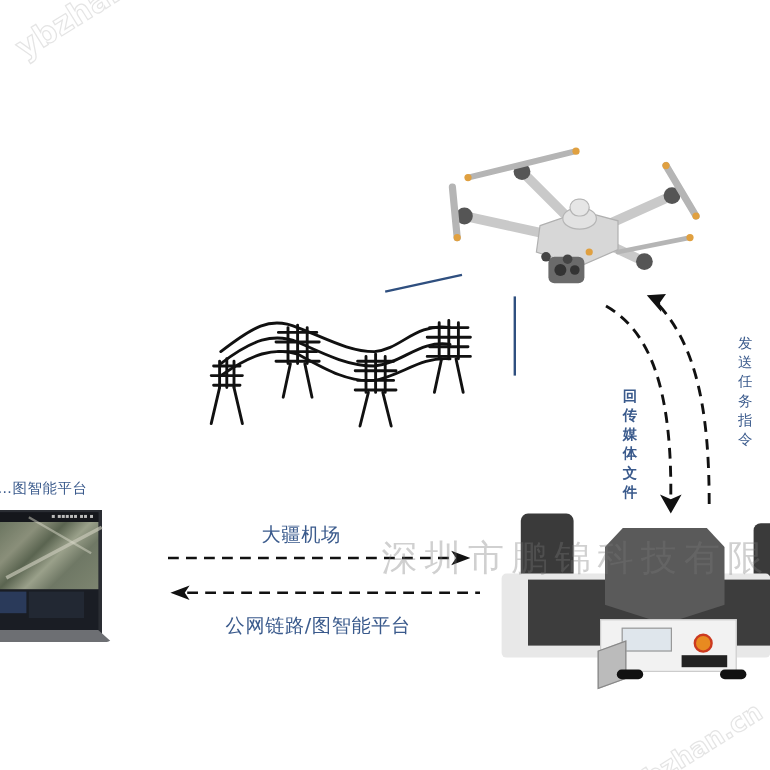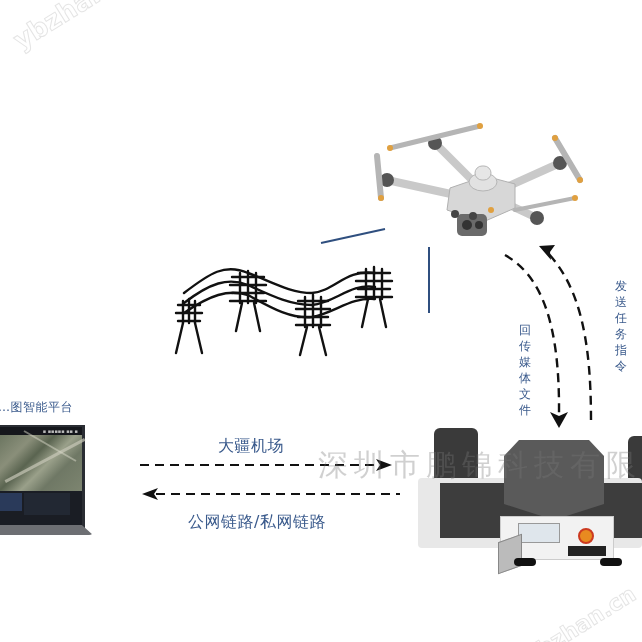--- a/index.html
+++ b/index.html
@@ -99,29 +99,29 @@
 
 <div class="abs label-blue" style="left:218px; top:436px;">大疆机场</div>
 <svg class="abs" style="left:140px; top:458px;" width="260" height="14" viewBox="0 0 260 14">
   <line x1="0" y1="7" x2="238" y2="7" stroke="#111" stroke-width="2" stroke-dasharray="9,6"></line>
   <path d="M236 1 L252 7 L236 13 L240 7 Z" fill="#111"></path>
 </svg>
 <svg class="abs" style="left:140px; top:487px;" width="260" height="14" viewBox="0 0 260 14">
   <path d="M18 1 L2 7 L18 13 L14 7 Z" fill="#111"></path>
   <line x1="16" y1="7" x2="260" y2="7" stroke="#111" stroke-width="2" stroke-dasharray="9,6"></line>
 </svg>
-<div class="abs label-blue" style="left:188px; top:512px;">公网链路/私网链路</div>
+<div class="abs label-blue" style="left:188px; top:512px;">公网链路/图智能平台</div>
 
 <svg class="abs" style="left:495px; top:240px;" width="110" height="190" viewBox="0 0 110 190">
   <path d="M10 15 C45 35, 65 80, 64 175" stroke="#111" stroke-width="2.4" fill="none" stroke-dasharray="9,6"></path>
   <path d="M55 172 L64 188 L73 172 L64 176 Z" fill="#111"></path>
   <path d="M96 180 C96 100, 85 45, 50 10" stroke="#111" stroke-width="2.4" fill="none" stroke-dasharray="9,6"></path>
   <path d="M44 6 L60 5 L55 12 L56 20 Z" fill="#111"></path>
 </svg>
-<div class="abs vlabel" style="left:518px; top:322px;">回传媒体文件</div>
+<div class="abs vlabel" style="left:518px; top:322px;font-weight:bold;">回传媒体文件</div>
 <div class="abs vlabel" style="left:598px; top:278px;margin-left:16px;">发送任务指令</div>
 
 <div class="abs" style="left:418px; top:428px; width:224px; height:140px;">
 
   <div style="position:absolute; left:16px; top:0; width:44px; height:80px; background:#3a3a3a; border-radius:6px 6px 0 0;"></div>
 
   <div style="position:absolute; left:210px; top:8px; width:20px; height:80px; background:#3a3a3a; border-radius:6px 0 0 0;"></div>
 
   <div style="position:absolute; left:0; top:50px; width:224px; height:70px; background:#e8e8e8; border-radius:4px;"></div>
   <div style="position:absolute; left:22px; top:55px; width:202px; height:55px; background:#3d3d3d;"></div>

